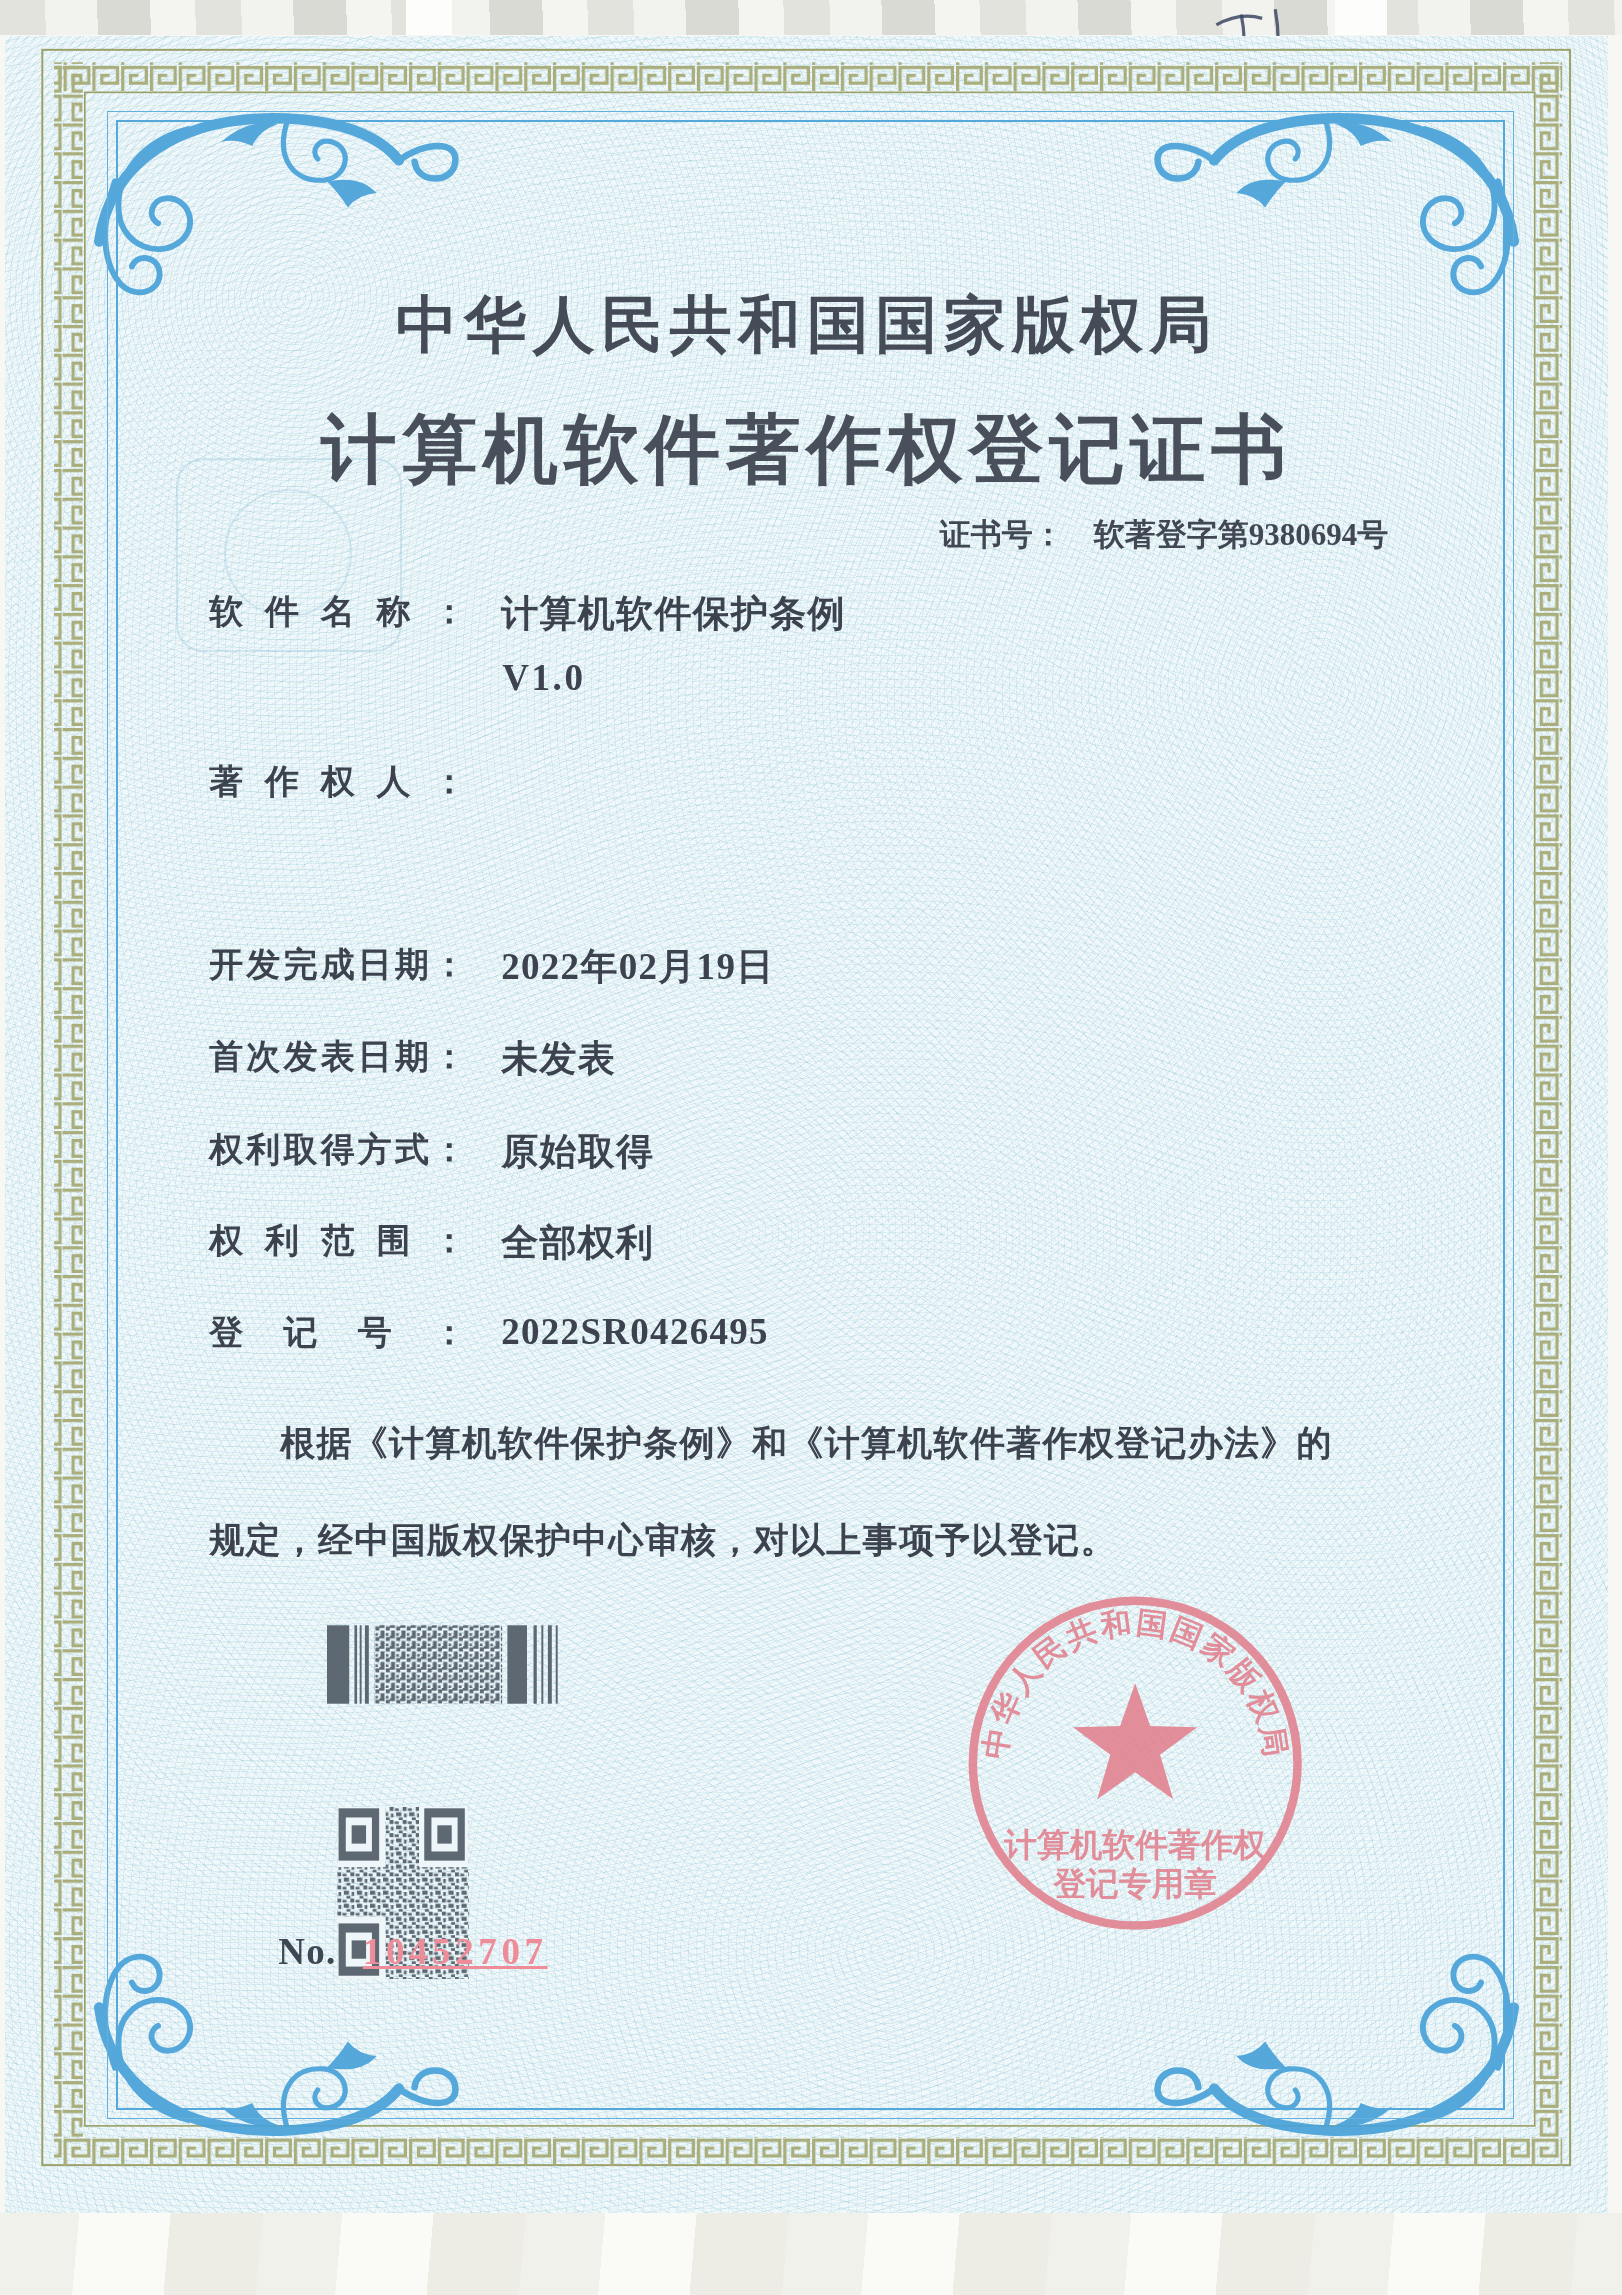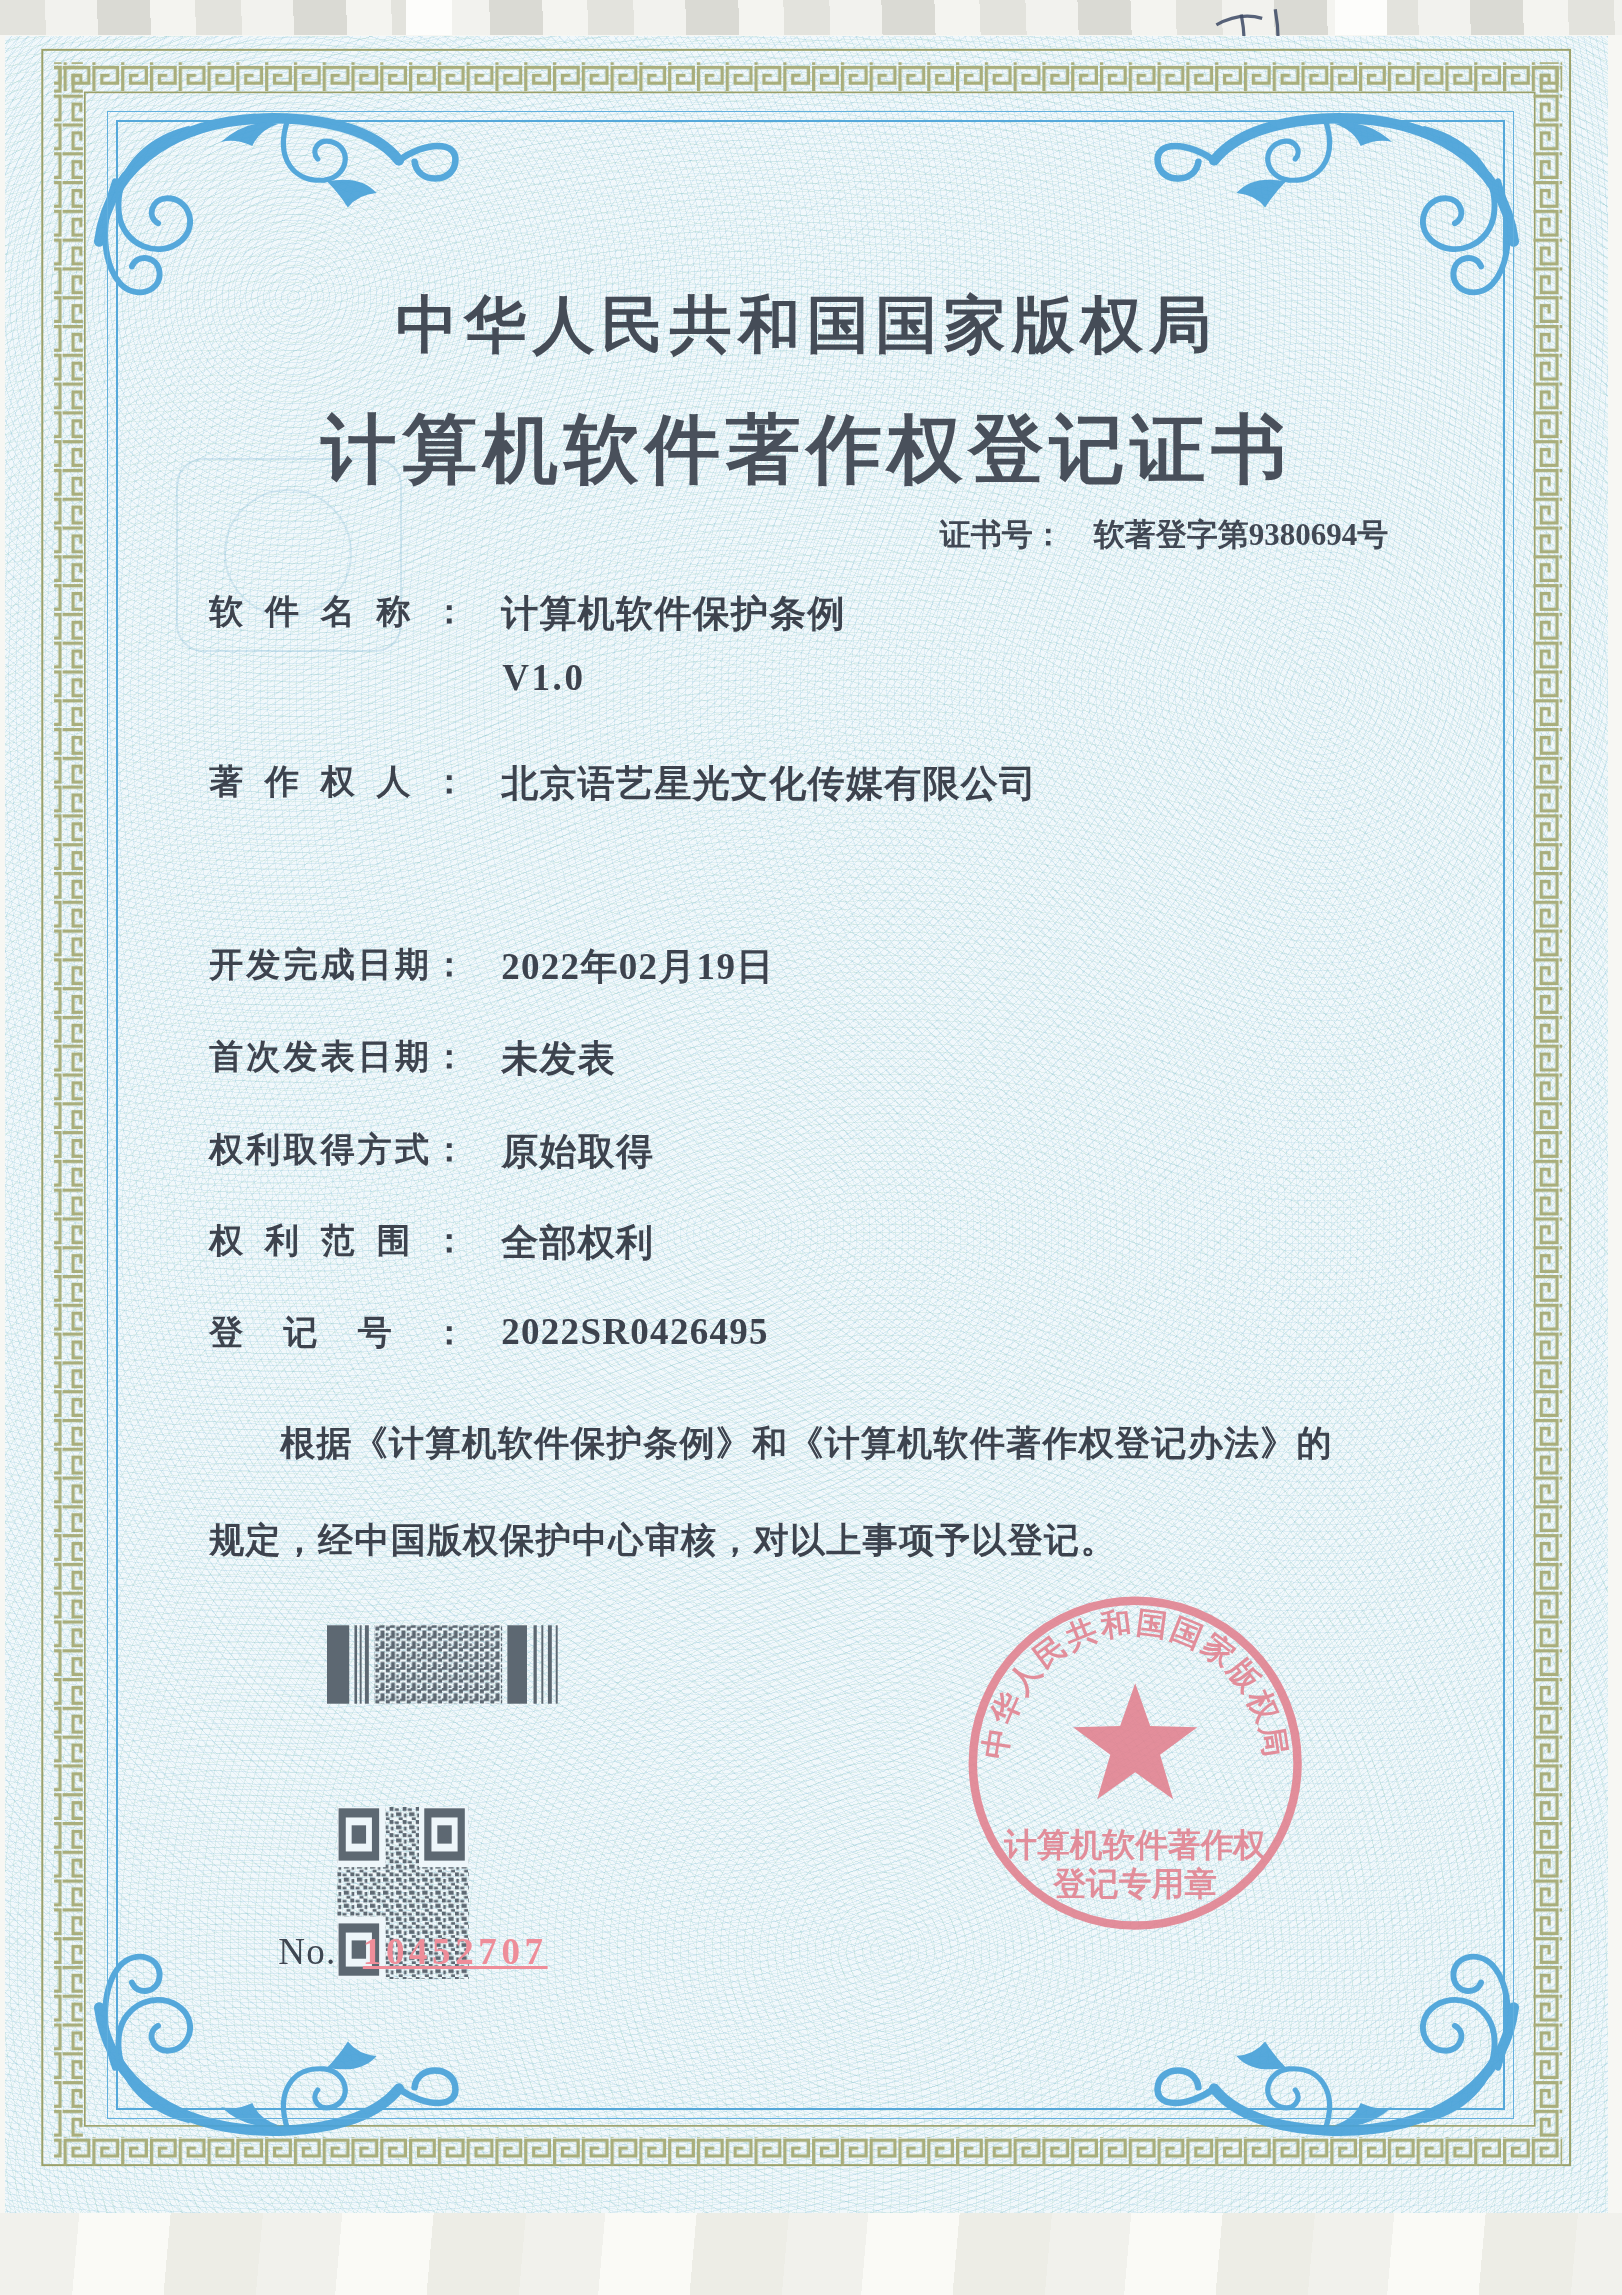--- a/index.html
+++ b/index.html
@@ -41,21 +41,21 @@
     font-weight:bold;color:#3d434e;}
   .field-label{width:257px;display:flex;justify-content:space-between;font-size:34px;flex:none;}
   .field-value{margin-left:35px;font-size:37px;letter-spacing:1.3px;white-space:nowrap;}
   .value-cont{position:absolute;left:497px;font-size:37px;font-weight:bold;color:#3d434e;letter-spacing:2.6px;}
   .statement{position:absolute;left:204px;width:1243px;font-size:35px;font-weight:bold;
     color:#3d434e;letter-spacing:1.3px;white-space:nowrap;}
   .indent{padding-left:71px;}
   .issue-date{position:absolute;left:938px;top:1900px;width:393px;text-align:center;
     font-size:36px;font-weight:bold;color:#3d434e;letter-spacing:2px;}
   .no-row{position:absolute;left:273px;top:1894px;font-size:37px;color:#3f4752;}
-  .no-label{font-weight:normal;letter-spacing:1.3px;}
+  .no-label{font-weight:bold;letter-spacing:1.3px;}
   .no-value{color:#ee8d99;letter-spacing:4.6px;margin-left:17px;font-weight:bold;text-decoration:underline;}
   
   .barcode{position:absolute;left:322px;top:1589px;}
   .qrcode{position:absolute;left:332px;top:1771px;}
   .seal{position:absolute;left:960px;top:1557px;}
   .handwriting{position:absolute;left:1207px;top:3.9px;}
 </style>
 </head>
 <body>
 
@@ -139,21 +139,20 @@
     <div class="value-cont" style="top:620px;">V1.0</div>
 
     <div class="field-row" style="top:723px;">
       <span class="field-label">
           <span>著</span>
           <span>作</span>
           <span>权</span>
           <span>人</span>
           <span>：</span>
         </span>
-      <span class="field-value">北京语艺星光文化传媒有限公司</span>
     </div>
 
     <div class="field-row" style="top:906px;">
       <span class="field-label">
           <span>开</span>
           <span>发</span>
           <span>完</span>
           <span>成</span>
           <span>日</span>
           <span>期</span>

